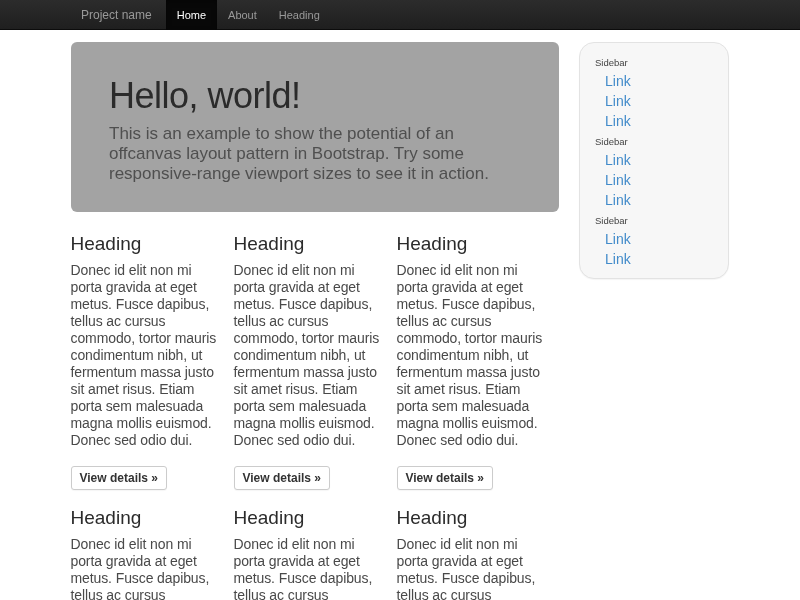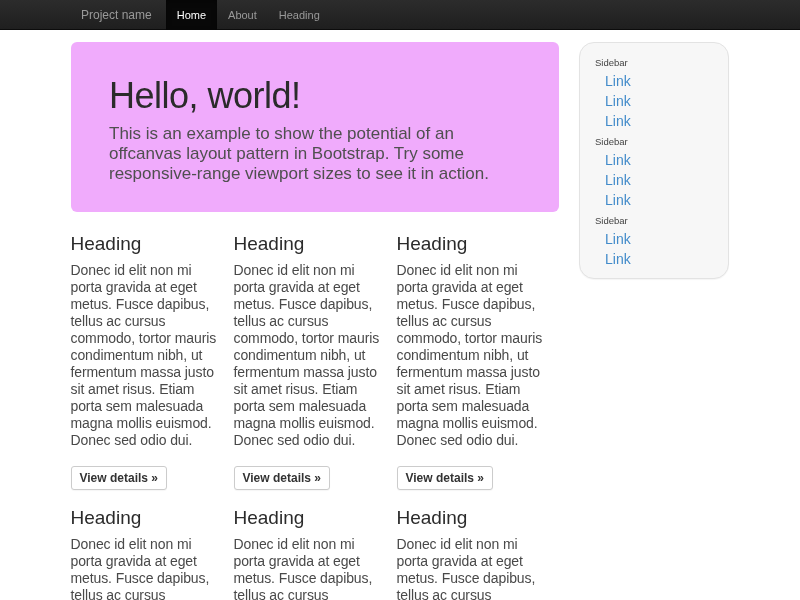--- a/index.html
+++ b/index.html
@@ -34,21 +34,21 @@
     box-shadow: inset 0 2px 5px rgba(0,0,0,.35);
   }
 
   
   .content-row { display: flex; margin-top: 12px; }
   .main-col { width: 488px; margin-right: 20px; }
   .side-col { width: 150px; }
 
   
   .jumbotron {
-    background: #f0abfc; border-radius: 6px;
+    background: #a3a3a3; border-radius: 6px;
     padding: 34px 38px 28px;
   }
   .jumbotron h1 {
     margin: 0; font-size: 36px; line-height: 40px;
     font-weight: 500; color: #2b2b2b; letter-spacing: -0.5px;
   }
   .jumbotron p {
     margin: 8px 0 0; font-size: 17px; line-height: 20px;
     color: #4f4f4f; max-width: 424px;
   }

